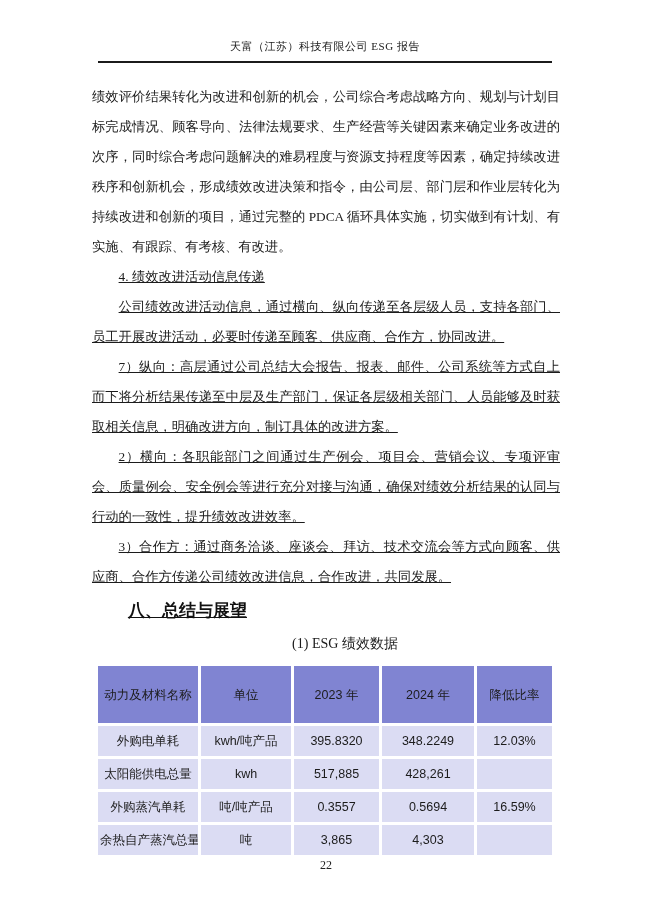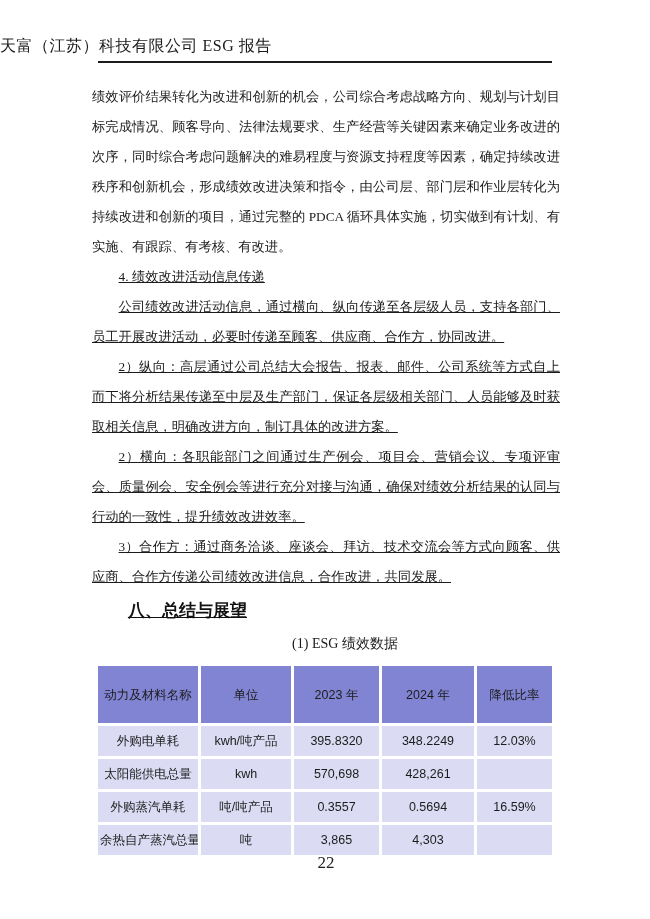--- a/index.html
+++ b/index.html
@@ -8,21 +8,22 @@
     width: 650px;
     height: 919px;
     background: #ffffff;
     overflow: hidden;
     box-sizing: border-box;
     font-family: "Liberation Serif", "DejaVu Serif", serif;
     color: #1a1a1a;
   }
   .doc-header-title {
     padding-top: 38px;
-    font-size: 16px;
+    text-align: center;
+    font-size: 11px;
     line-height: 16px;
     color: #1a1a1a;
     letter-spacing: 0.5px;
   }
   .doc-header-rule {
     height: 0;
     border-bottom: 2px solid #1b1b1b;
     margin: 7px 98px 0 98px;
   }
   .doc-body {
@@ -84,39 +85,39 @@
   col.c2 { width: 90px; }
   col.c3 { width: 85px; }
   col.c4 { width: 92px; }
   col.c5 { width: 75px; }
   .page-number {
     position: absolute;
     left: 2px;
     right: 0;
     bottom: 46px;
     text-align: center;
-    font-size: 17px;
+    font-size: 12px;
     color: #222222;
   }
 </style>
 </head>
 <body>
 
 <div class="page">
 
   <div class="doc-header">
     <div class="doc-header-title">天富（江苏）科技有限公司 ESG 报告</div>
     <div class="doc-header-rule"></div>
   </div>
 
   <div class="doc-body">
     <p class="para">绩效评价结果转化为改进和创新的机会，公司综合考虑战略方向、规划与计划目标完成情况、顾客导向、法律法规要求、生产经营等关键因素来确定业务改进的次序，同时综合考虑问题解决的难易程度与资源支持程度等因素，确定持续改进秩序和创新机会，形成绩效改进决策和指令，由公司层、部门层和作业层转化为持续改进和创新的项目，通过完整的 PDCA 循环具体实施，切实做到有计划、有实施、有跟踪、有考核、有改进。</p>
     <p class="para indent">4. 绩效改进活动信息传递</p>
     <p class="para indent">公司绩效改进活动信息，通过横向、纵向传递至各层级人员，支持各部门、员工开展改进活动，必要时传递至顾客、供应商、合作方，协同改进。</p>
-    <p class="para indent">2）纵向：高层通过公司总结大会报告、报表、邮件、公司系统等方式自上而下将分析结果传递至中层及生产部门，保证各层级相关部门、人员能够及时获取相关信息，明确改进方向，制订具体的改进方案。</p>
+    <p class="para indent">7）纵向：高层通过公司总结大会报告、报表、邮件、公司系统等方式自上而下将分析结果传递至中层及生产部门，保证各层级相关部门、人员能够及时获取相关信息，明确改进方向，制订具体的改进方案。</p>
     <p class="para indent">2）横向：各职能部门之间通过生产例会、项目会、营销会议、专项评审会、质量例会、安全例会等进行充分对接与沟通，确保对绩效分析结果的认同与行动的一致性，提升绩效改进效率。</p>
     <p class="para indent">3）合作方：通过商务洽谈、座谈会、拜访、技术交流会等方式向顾客、供应商、合作方传递公司绩效改进信息，合作改进，共同发展。</p>
 
     <h2 class="section-heading">八、总结与展望</h2>
     <div class="subsection-label">(1) ESG 绩效数据</div>
 
     <table class="esg-table">
       <colgroup>
         <col class="c1">
           <col class="c2">
@@ -137,21 +138,21 @@
         <tr>
           <td>外购电单耗</td>
           <td>kwh/吨产品</td>
           <td>395.8320</td>
           <td>348.2249</td>
           <td>12.03%</td>
         </tr>
         <tr>
           <td>太阳能供电总量</td>
           <td>kwh</td>
-          <td>570,698</td>
+          <td>517,885</td>
           <td>428,261</td>
           <td></td>
         </tr>
         <tr>
           <td>外购蒸汽单耗</td>
           <td>吨/吨产品</td>
           <td>0.3557</td>
           <td>0.5694</td>
           <td>16.59%</td>
         </tr>

